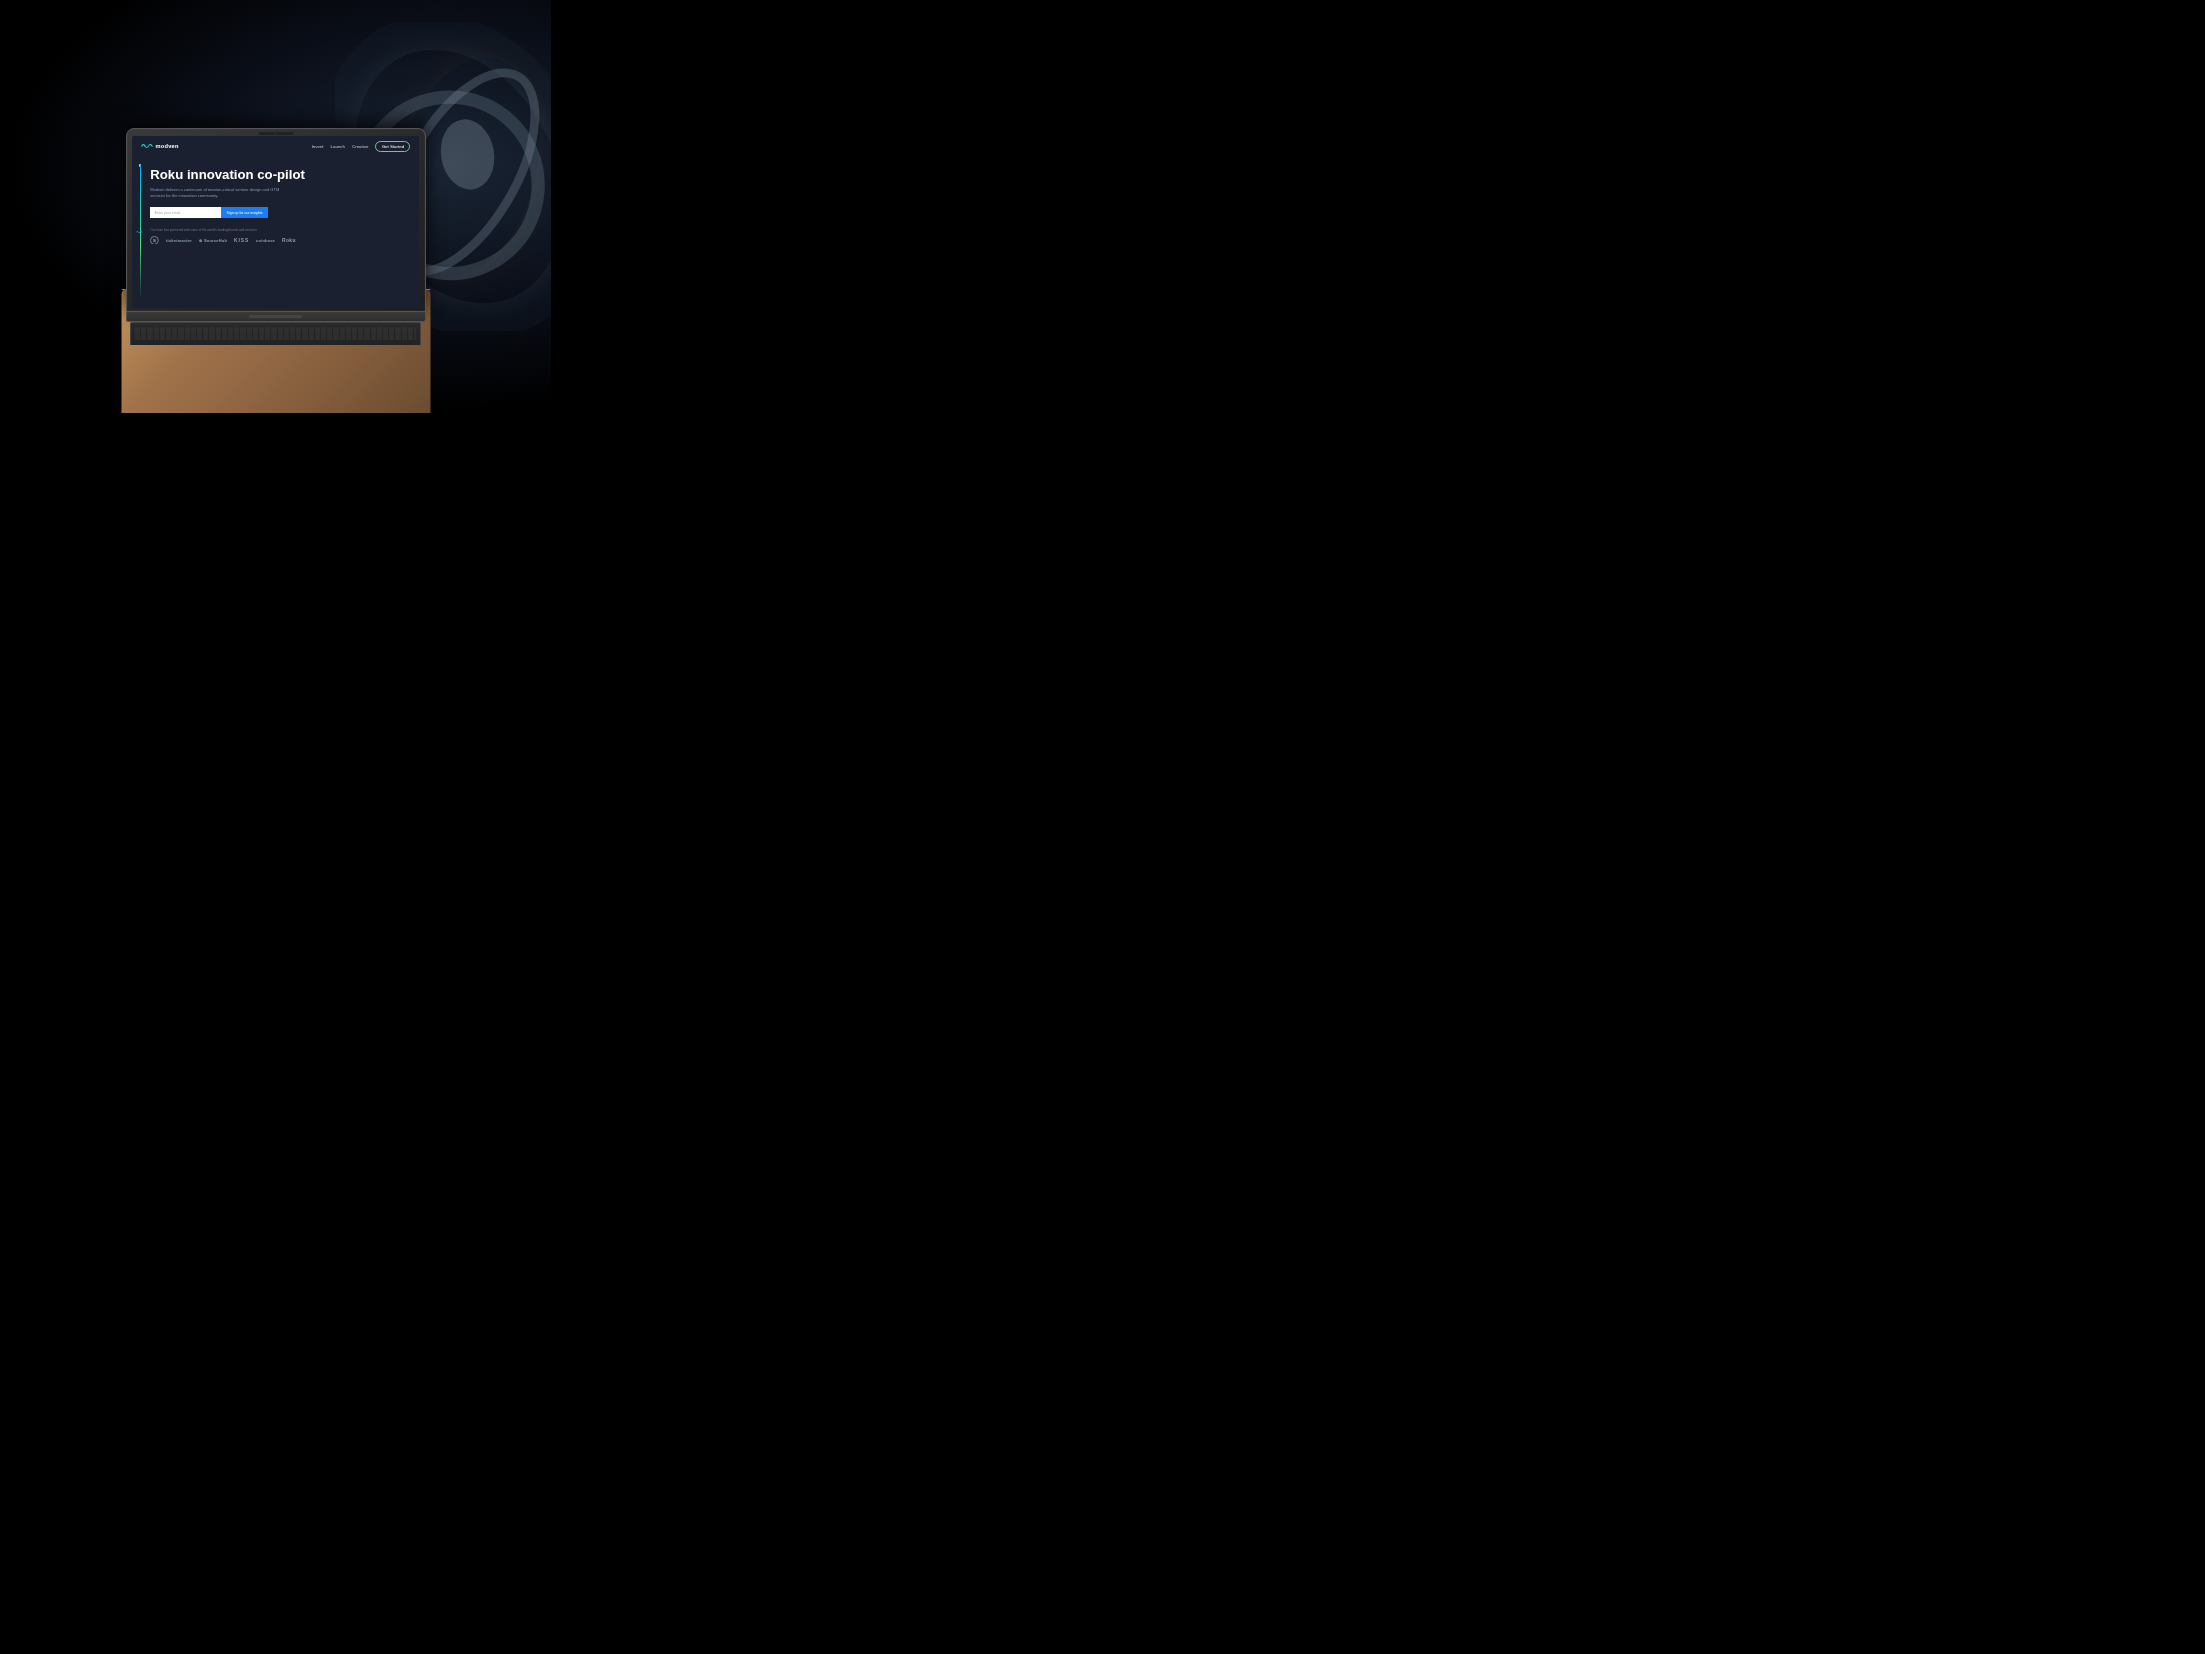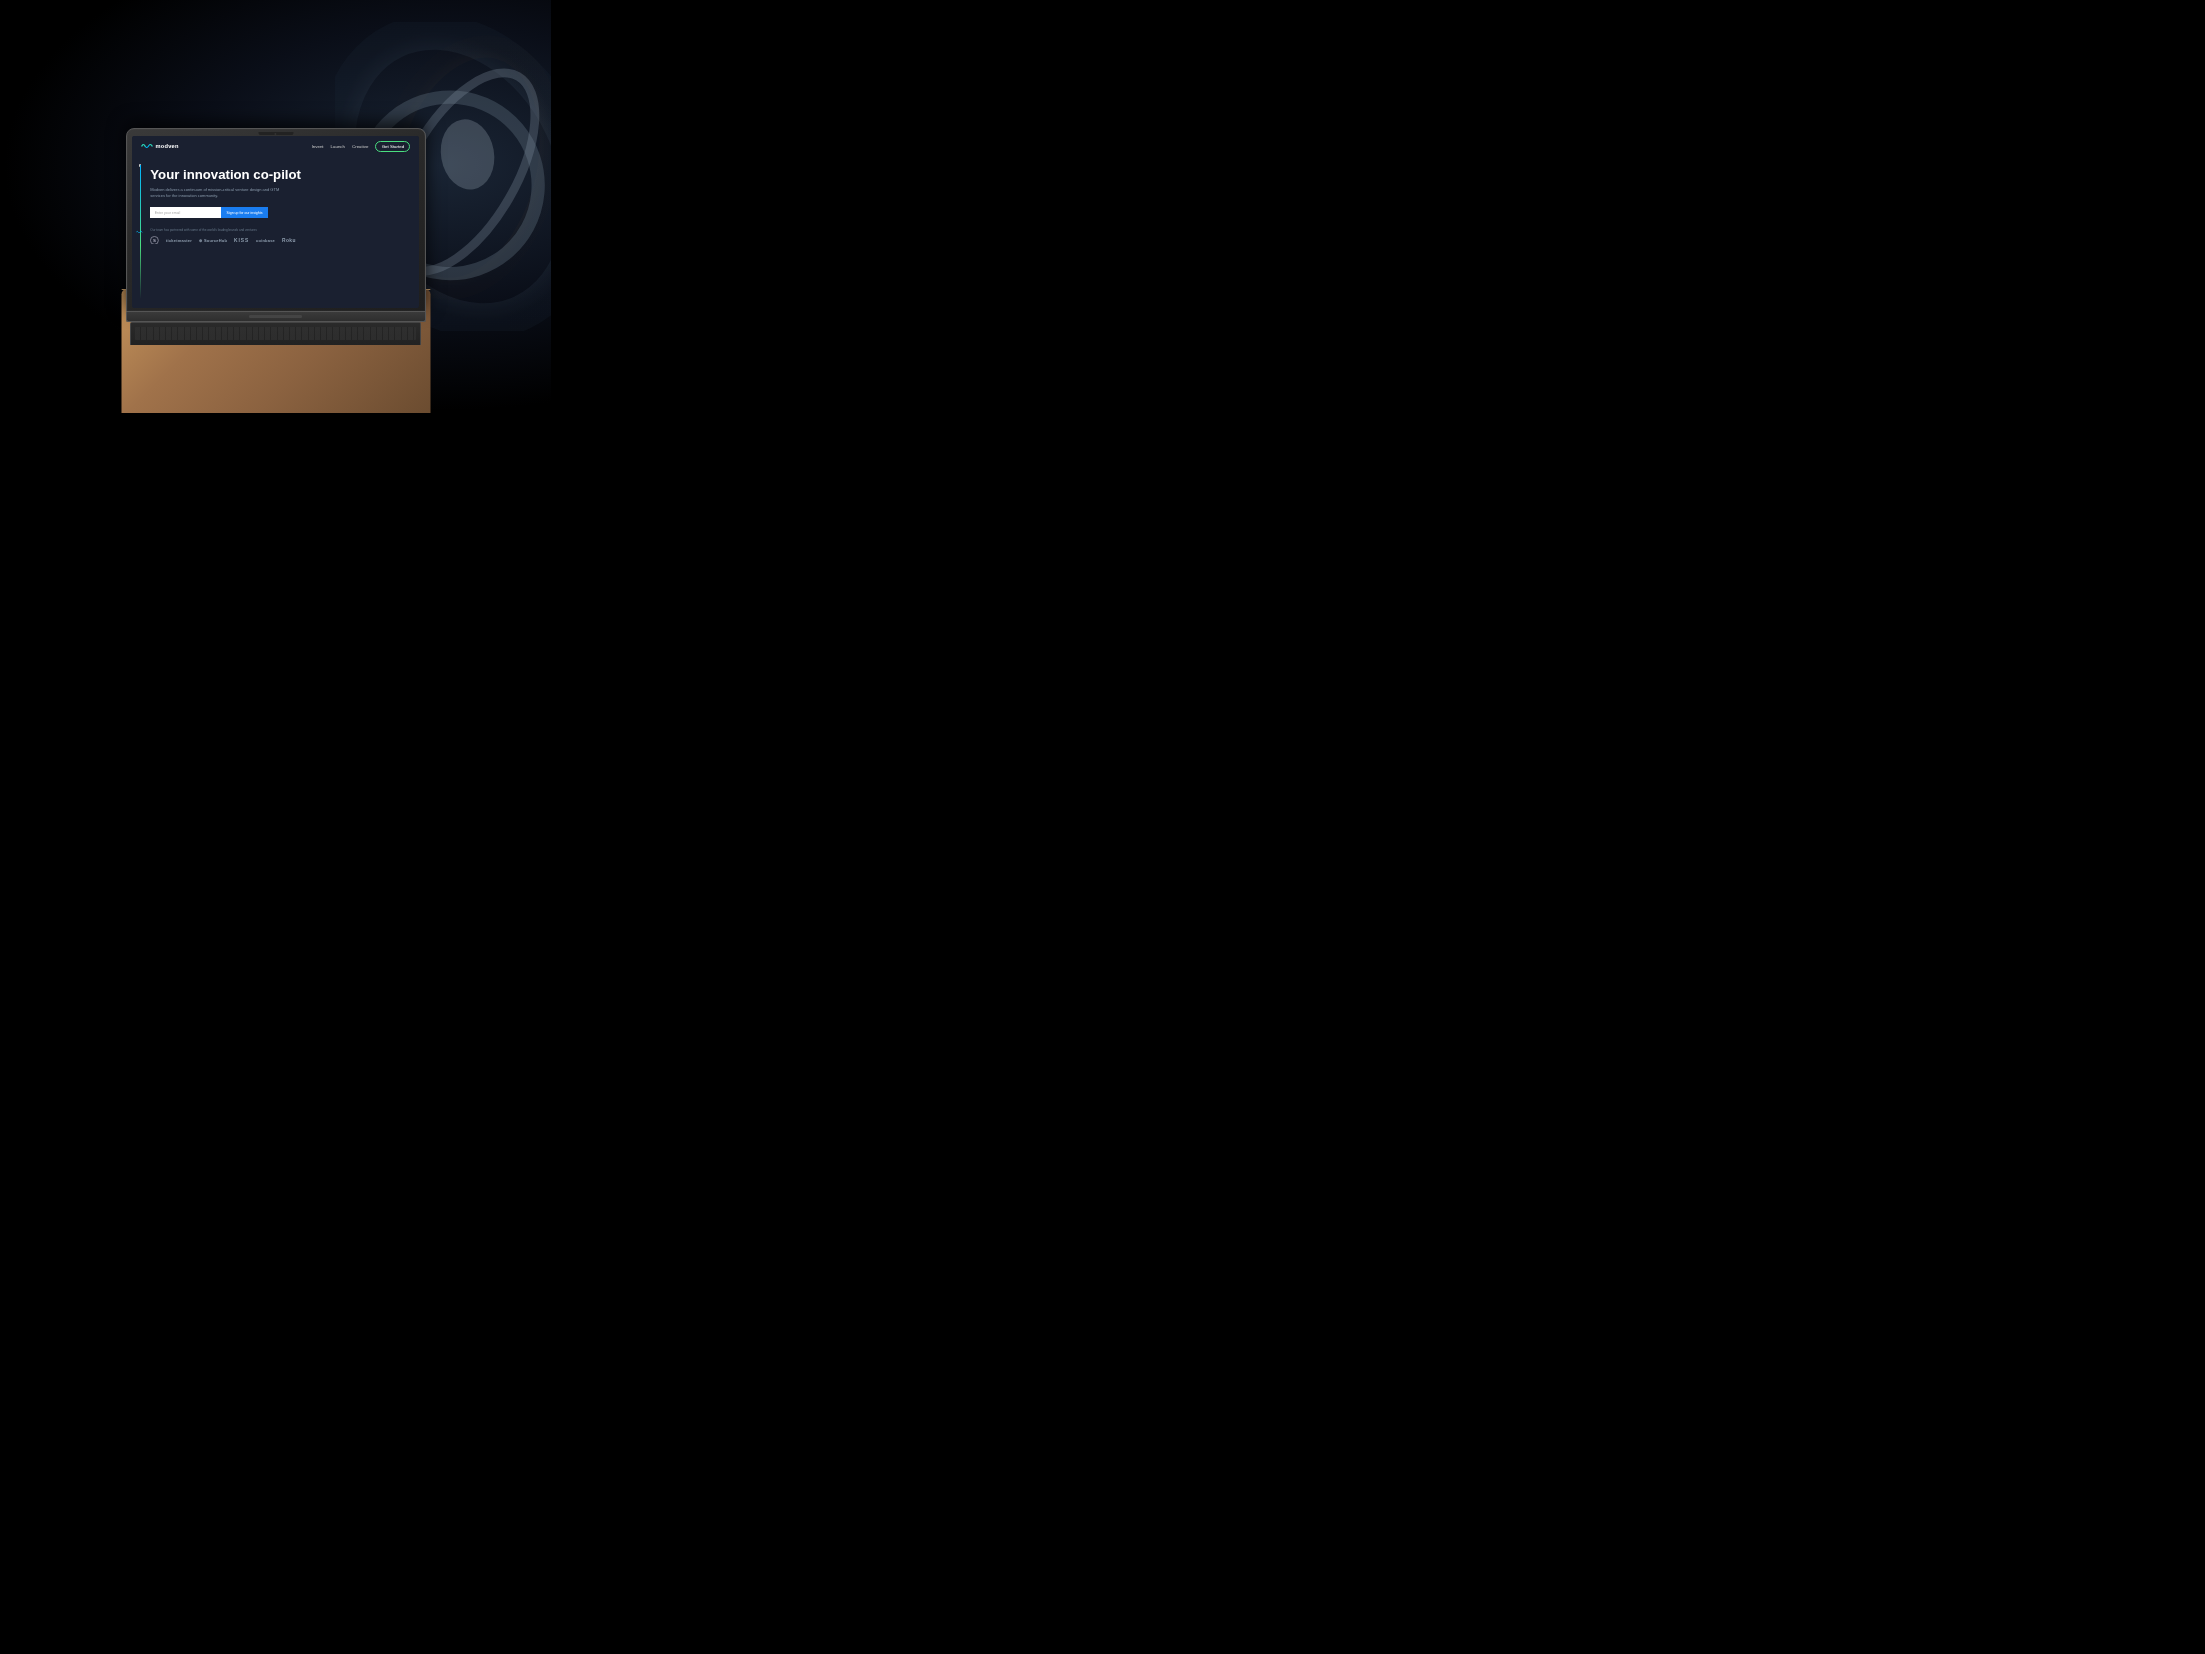--- a/index.html
+++ b/index.html
@@ -395,21 +395,21 @@
         </nav>
 
         <div class="hero">
           <div class="accent-dot"></div>
           <div class="accent-line"></div>
 
           <svg class="accent-logo" viewBox="0 0 16 10" xmlns="http://www.w3.org/2000/svg">
             <path d="M1 5 Q3 1, 5 5 Q7 9, 9 5 Q11 1, 14 5" stroke="#00c4ff" stroke-width="1.5" fill="none" stroke-linecap="round"></path>
           </svg>
 
-          <h1 class="hero-title">Your innovation co-pilot</h1>
+          <h1 class="hero-title">Roku innovation co-pilot</h1>
           <p class="hero-subtitle">Modven delivers a continuum of mission-critical venture design and GTM services for the innovation community.</p>
 
           <div class="email-form">
             <input class="email-input" type="email" placeholder="Enter your email" style="">
             <button class="signup-btn">Sign up for our insights</button>
           </div>
 
           <p class="partners-label">Our team has partnered with some of the world's leading brands and ventures</p>
           <div class="partners-row">
 

